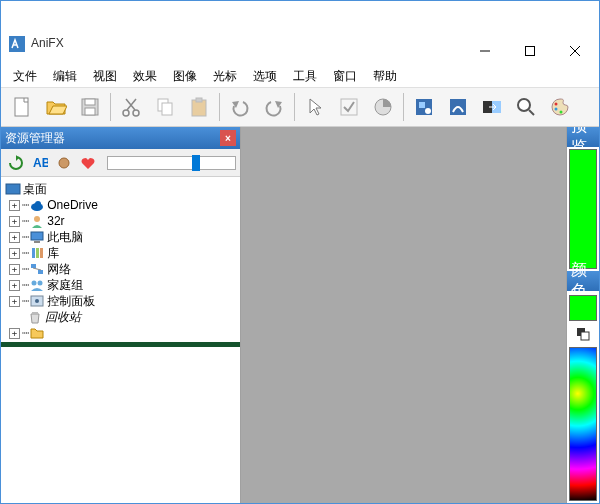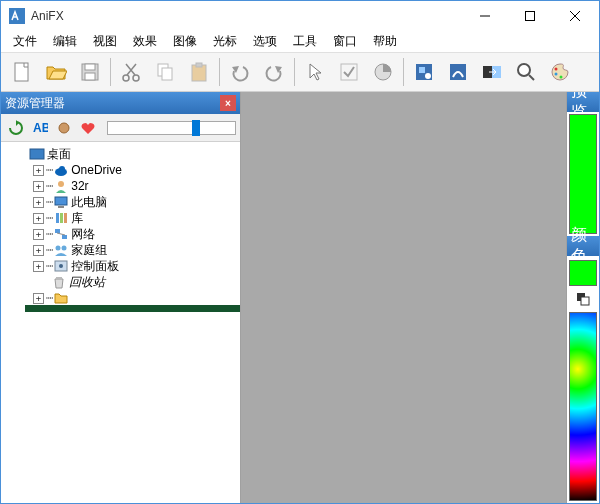--- a/index.html
+++ b/index.html
@@ -1,20 +1,20 @@
 <!DOCTYPE html>
 <html><head>
 <meta charset="utf-8">
 <style>
 * { margin: 0; padding: 0; box-sizing: border-box; font-family: "Microsoft YaHei", "SimSun", Arial, sans-serif; font-size: 12px; }
 body { width: 600px; height: 504px; background: #fff; overflow: hidden; }
 
 .window { width: 600px; height: 504px; border: 1px solid #4a90d9; display: flex; flex-direction: column; background: #fff; }
 
-.titlebar { height: 30px; background: #fff; display: flex; align-items: center; padding: 0 2px; color: #333; }
+.titlebar { height: 30px; background: #fff; display: flex; align-items: flex-start; padding: 0 2px; color: #333; margin-top: 35px; }
 .titlebar .app-icon { width: 16px; height: 16px; margin: 0 6px; }
 .titlebar .title { flex: 1; font-size: 12px; }
 .titlebar .btn { width: 45px; height: 29px; display: flex; align-items: center; justify-content: center; cursor: pointer; }
 
 .menubar { height: 21px; background: #fff; display: flex; align-items: center; padding: 0 4px; gap: 0; }
 .menubar .menu-item { padding: 2px 8px; cursor: pointer; }
 
 .toolbar { height: 40px; background: #f5f5f5; border-top: 1px solid #e0e0e0; border-bottom: 1px solid #d0d0d0; display: flex; align-items: center; padding: 0 4px; gap: 0; }
 .toolbar .tbtn { width: 32px; height: 32px; display: flex; align-items: center; justify-content: center; border: 1px solid transparent; cursor: pointer; margin: 0 1px; border-radius: 2px; }
 .toolbar .sep { width: 1px; height: 28px; background: #c0c0c0; margin: 0 3px; }
@@ -25,21 +25,21 @@
 
 .panel-header { height: 22px; background: linear-gradient(#4a90d9, #2e6fb8); color: #fff; display: flex; align-items: center; padding: 0 4px; font-size: 12px; }
 .panel-header .title { flex: 1; }
 .panel-header .close-btn { width: 16px; height: 16px; background: #d9534f; color: #fff; display: flex; align-items: center; justify-content: center; font-size: 10px; cursor: pointer; font-weight: bold; }
 
 .panel-toolbar { height: 28px; background: #f0f0f0; border-bottom: 1px solid #d0d0d0; display: flex; align-items: center; padding: 0 4px; gap: 2px; }
 .panel-toolbar .pbtn { width: 22px; height: 22px; display: flex; align-items: center; justify-content: center; cursor: pointer; }
 .slider-track { flex: 1; height: 14px; background: #fff; border: 1px solid #a9a9a9; margin-left: 6px; position: relative; }
 .slider-thumb { position: absolute; width: 8px; height: 16px; background: #0078d7; top: -2px; left: 66%; }
 
-.tree { flex: 0 0 170px; overflow: auto; padding: 4px 2px; border-bottom: 7px solid #14532d; background: #fff; margin-left: 24px; }
+.tree { flex: 0 0 170px; overflow: auto; padding: 4px 2px; border-bottom: 5px solid #14532d; background: #fff; }
 .tree-row { display: flex; align-items: center; height: 16px; white-space: nowrap; cursor: pointer; }
 .tree-toggle { width: 11px; height: 11px; border: 1px solid #888; display: inline-flex; align-items: center; justify-content: center; font-size: 9px; line-height: 1; margin-right: 2px; background: #fff; color: #333; font-family: monospace; }
 .tree-icon { width: 16px; height: 16px; display: inline-flex; align-items: center; justify-content: center; margin-right: 2px; }
 .tree-label { font-size: 12px; }
 
 .tree .lvl0 { padding-left: 2px; }
 .tree .lvl1 { padding-left: 6px; }
 .tree .lvl2 { padding-left: 24px; font-style: italic; }
 
 .bottom-pane { flex: 1; background: #fff; border-top: 1px solid #fff; }

